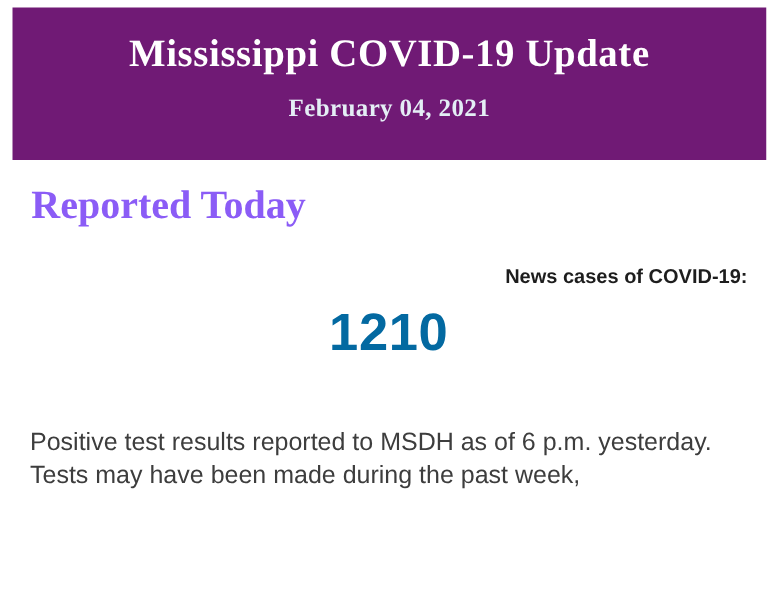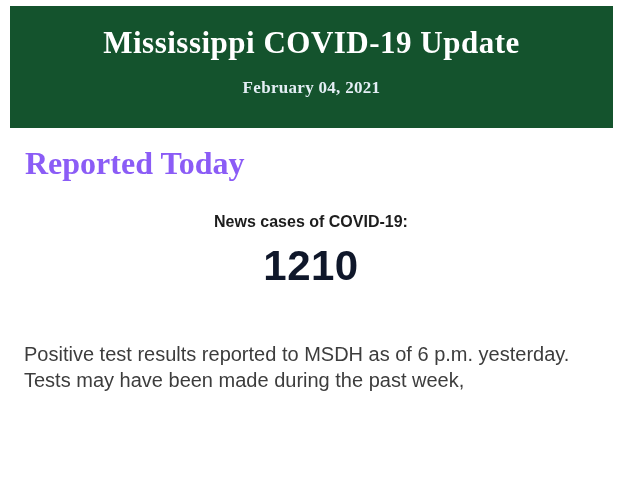--- a/index.html
+++ b/index.html
@@ -34,21 +34,21 @@
     font-weight: 700;
     font-size: 31px;
     line-height: 36px;
     color: #ffffff;
     letter-spacing: 0.5px;
   }
   .banner-date {
     margin: 18px 0 0 0;
     font-family: "Liberation Serif", "DejaVu Serif", serif;
     font-weight: 700;
-    font-size: 17px;
+    font-size: 20px;
     line-height: 17px;
     color: #e4eef5;
     letter-spacing: 0.3px;
   }
   
   .main {
     padding: 0 22px 0 24px;
   }
   .section-heading {
     margin: 17px 0 0 1px;
@@ -62,21 +62,21 @@
     display: flex;
     gap: 26px;
     margin-top: 31px;
   }
   .col {
     flex: 1 1 0;
     min-width: 0;
   }
   .stat-label {
     margin: 0;
-    text-align: center;
+    text-align: right;
     font-weight: 700;
     font-size: 16px;
     line-height: 19px;
     color: #1d1d1d;
   }
   .stat-value {
     margin: 12px 0 0 0;
     text-align: center;
     font-weight: 700;
     font-size: 42px;
@@ -88,33 +88,33 @@
     font-size: 20px;
     line-height: 26px;
     color: #3d3d3d;
   }
 </style>
 </head>
 <body>
 
 <div class="page">
 
-  <div class="banner" style="background-color: #14532d;">
+  <div class="banner" style="background-color: #701a75;">
     <h1 class="banner-title" style="color: rgb(255, 255, 255);">Mississippi COVID-19 Update</h1>
     <p class="banner-date" style="color: rgb(228, 238, 245);">February 04, 2021</p>
   </div>
 
   <div class="main">
 
     <h2 class="section-heading">Reported Today</h2>
 
     <div class="columns">
 
       <div class="col">
         <p class="stat-label">News cases of COVID-19:</p>
-        <p class="stat-value" style="color: #0f172a;">1210</p>
+        <p class="stat-value" style="color: #0369a1;">1210</p>
         <p class="stat-desc">Positive test results reported to MSDH as of 6 p.m. yesterday. Tests may have been made during the past week,</p>
       </div>
 
 
     </div>
   </div>
 </div>
 
 </body></html>

